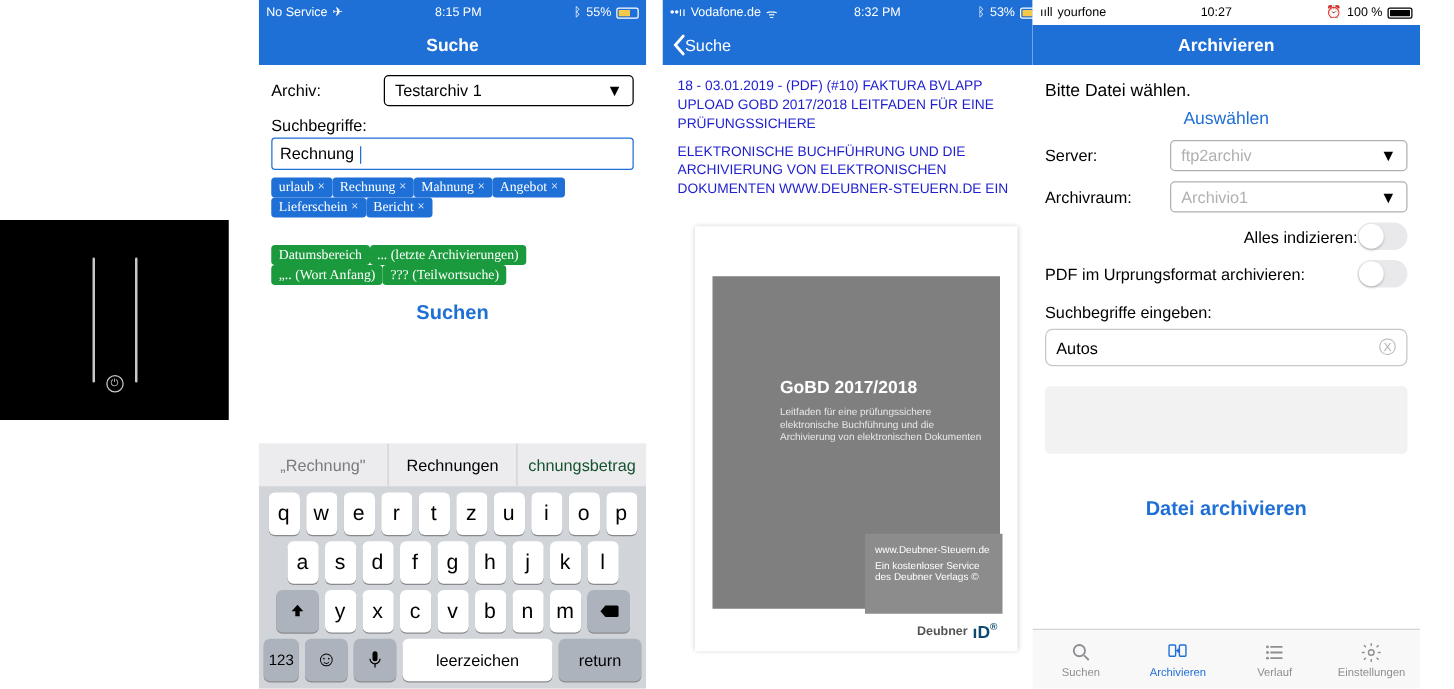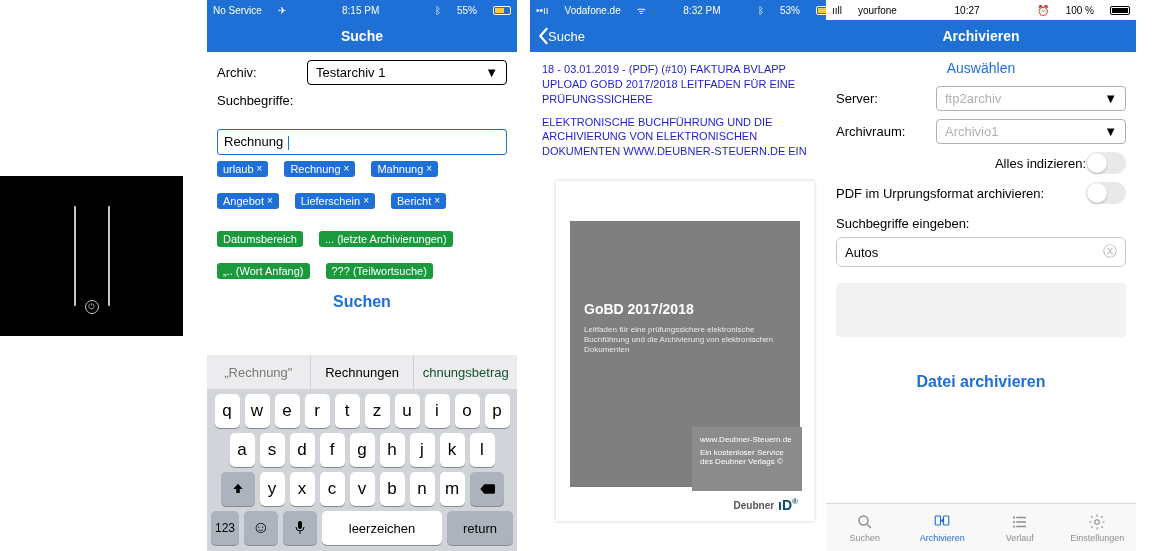--- a/index.html
+++ b/index.html
@@ -54,21 +54,21 @@
   .statusbar {
     height: 20px;
     background: #1e6fd6;
     color:#fff;
     display:flex;
     align-items:center;
     font-size:10px;
     padding: 0 6px;
     justify-content:space-between;
   }
-  .statusbar .left, .statusbar .right { display:flex; gap:16px; align-items:center;}
+  .statusbar .left, .statusbar .right { display:flex; gap:4px; align-items:center;}
   .statusbar.white { background:#fff; color:#000; }
   .navbar {
     height: 32px;
     background: #1e6fd6;
     color:#fff;
     display:flex;
     align-items:center;
     justify-content:center;
     font-size:14px;
     font-weight:600;
@@ -96,21 +96,21 @@
     border:1px solid #1e6fd6;
     border-radius:3px;
     padding:4px 6px;
     font-size:13px;
     width:100%;
   }
   .textcursor::after{
     content:""; display:inline-block; width:1px; height:14px; background:#1e6fd6;
     vertical-align:middle; margin-left:1px;
   }
-  .chips { display:flex; flex-wrap:wrap; gap:16px; margin-top:6px;}
+  .chips { display:flex; flex-wrap:wrap; gap:0; margin-top:6px;font-family:Liberation Serif, serif;}
   .chip {
     background:#1e6fd6; color:#fff; border-radius:3px;
     padding:2px 6px; font-size:11px; display:inline-flex; align-items:center;
   }
   .chip.green { background:#1a9a3d; }
   .chip .x { margin-left:3px; font-size:10px; }
 
   .big-link {
     color:#1e6fd6; font-size:16px; font-weight:600; text-align:center;
     margin: 14px 0;
@@ -140,20 +140,21 @@
   .docmeta .sep { height:8px; }
   .docpage {
     margin: 12px auto 0 auto;
     width: 258px; height: 340px;
     background:#fff; box-shadow: 0 0 4px rgba(0,0,0,0.2);
     position:relative;
   }
   .doccover {
     position:absolute; top:40px; left:14px; right:14px; bottom:34px;
     background:#7f7f7f;
+    padding-left:40px;
   }
   .doccover h3 { color:#fff; font-size:14px; margin:80px 0 8px 14px; font-weight:600;}
   .doccover p { color:#e8e8e8; font-size:8px; margin:0 14px; line-height:1.25;}
   .doccard {
     position:absolute; right:-2px; bottom:-4px; width:110px; height:64px;
     background:#8c8c8c; padding:8px; font-size:8px; color:#fff;
   }
   .doclogo { position:absolute; bottom:8px; right:16px; font-size:10px; color:#555; font-weight:700; display:flex; align-items:center; gap:4px;}
 
   
@@ -218,21 +219,21 @@
 
     <div class="content">
       <div class="row">
         <div class="label">Archiv:</div>
         <div class="select">
           <span>Testarchiv 1</span>
           <span>▼</span>
         </div>
       </div>
 
-      <div class="label" style="width:auto;margin-bottom:21px;">Suchbegriffe:</div>
+      <div class="label" style="width:auto;margin-bottom:2px;">Suchbegriffe:</div>
       <div class="textfield textcursor">
         <span>Rechnung</span>
       </div>
 
       <div class="chips" id="blueChips">
           <span class="chip">urlaub<span class="x">×</span></span>
           <span class="chip">Rechnung<span class="x">×</span></span>
           <span class="chip">Mahnung<span class="x">×</span></span>
           <span class="chip">Angebot<span class="x">×</span></span>
           <span class="chip">Lieferschein<span class="x">×</span></span>
@@ -374,20 +375,21 @@
         <span style="display:inline-block;width:20px;height:9px;border:1px solid #000;border-radius:2px;position:relative;">
           <span style="position:absolute;left:1px;top:1px;bottom:1px;right:1px;background:#000;"></span>
         </span>
       </div>
     </div>
     <div class="navbar">
       <span>Archivieren</span>
     </div>
 
     <div class="content">
+      <div style="font-size:14px;margin:4px 0 6px 0;">Bitte Datei wählen.</div>
       <div style="text-align:center;color:#1e6fd6;font-size:14px;margin-bottom:10px;">Auswählen</div>
 
       <div class="row">
         <div class="label" style="width:100px;">Server:</div>
         <div class="select grey">
           <span>ftp2archiv</span>
           <span style="color:#000;">▼</span>
         </div>
       </div>
       <div class="row">

